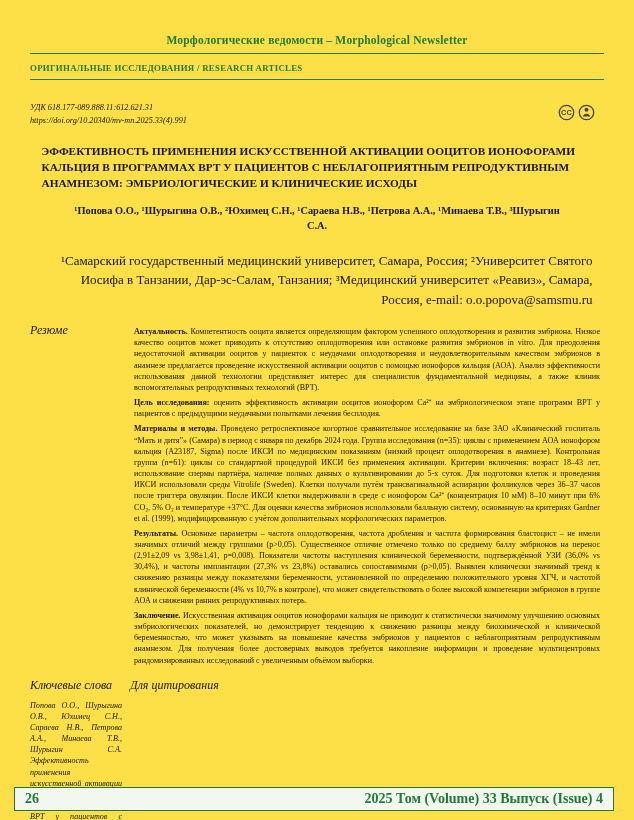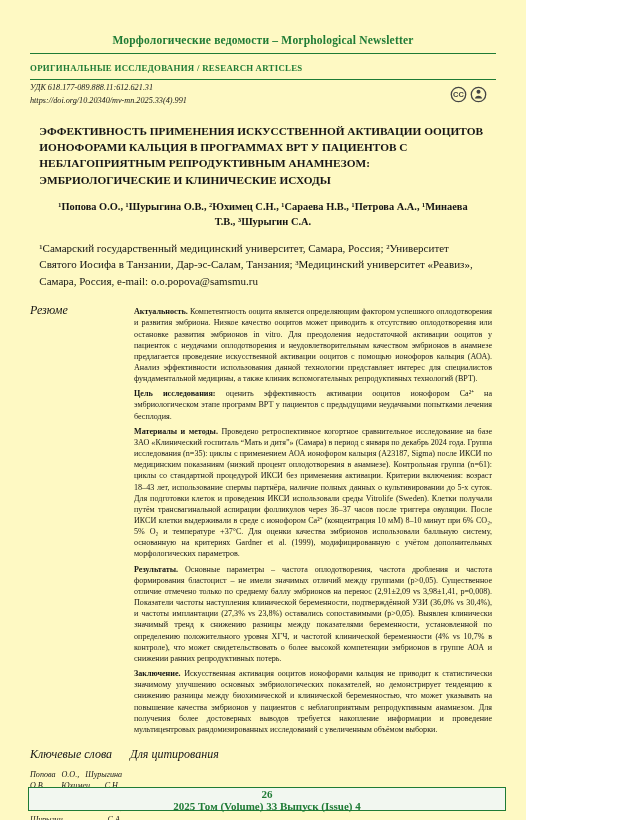--- a/index.html
+++ b/index.html
@@ -1,44 +1,44 @@
 <!DOCTYPE html>
 <html style="--accent: #1f7b35; --footer-bg: #f2f7f0;"><head>
 <meta charset="utf-8">
 <style>
   :root { --accent:#1f7b35; --footer-bg:#f2f7f0; }
   * { box-sizing:border-box; }
   body { margin:0; background:#ffffff; font-family:"Liberation Serif", serif; color:#151515; }
-  .page { position:relative; width:526px; height:820px; background:#fef9c3; overflow:hidden; }
+  .page { position:relative; width:634px; height:820px; background:#fde047; overflow:hidden; }
   .content { padding:0 30px; }
 
   .journal-title { margin-top:34px; text-align:center; color:var(--accent); font-weight:bold; font-size:11.5px; letter-spacing:0.2px; }
   .section-strip { margin-top:7px; border-top:1.5px solid var(--accent); border-bottom:1.5px solid var(--accent); padding:3px 0 4px 0; text-align:left; }
   .section-title { color:var(--accent); font-weight:bold; font-size:8.8px; letter-spacing:0.3px; }
 
-  .meta-row { margin-top:2px; display:flex; justify-content:space-between; align-items:flex-end;gap:20px; }
+  .meta-row { margin-top:22px; display:flex; justify-content:space-between; align-items:flex-start;gap:20px; }
   .meta-left { font-style:italic; font-size:8.2px; line-height:1.55; }
   .cc-badge { margin-top:2px; }
 
   .article-title { margin:16px auto 0 auto; width:96%; text-align:left; font-weight:bold; font-size:11.3px; line-height:1.42; }
   .authors { margin:11px auto 0 auto; width:88%; text-align:center; font-weight:bold; font-size:10.4px; line-height:1.45; }
-  .affiliations { margin:11px auto 0 auto; width:96%; text-align:left; font-size:11px; line-height:1.5; }
+  .affiliations { margin:18px auto 0 auto; width:96%; text-align:right; font-size:13px; line-height:1.5; }
 
   .abstract-grid { margin-top:13px; display:grid; grid-template-columns:92px 1fr; column-gap:8px; row-gap:7px; font-size:8.1px; }
   .row-label { font-style:italic; font-size:12px; padding-top:1px; }
   .abstract-body p { margin:4px; text-align:justify; line-height:1.38; }
   .keywords-text { line-height:1.38; }
   .citation-text { font-style:italic; text-align:justify; line-height:1.38; }
 
   .dates { margin-top:9px; text-align:right; font-style:italic; font-size:8px; line-height:1.6; }
 
-  .footer-bar { position:absolute; left:28px; right:20px; bottom:9px; height:24px;
+  .footer-bar { position:absolute; left:14px; right:20px; bottom:9px; height:24px;
     border:1.5px solid var(--accent); background:var(--footer-bg);
     display:flex; justify-content:space-between; align-items:center; padding:0 10px;
-    color:var(--accent); font-weight:bold; font-size:11px;flex-direction:column; }
+    color:var(--accent); font-weight:bold; font-size:14px; }
 </style>
 </head>
 <body>
 
 <div class="page">
   <div class="content">
 
     <div class="journal-title">Морфологические ведомости – Morphological Newsletter</div>
 
     <div class="section-strip">

